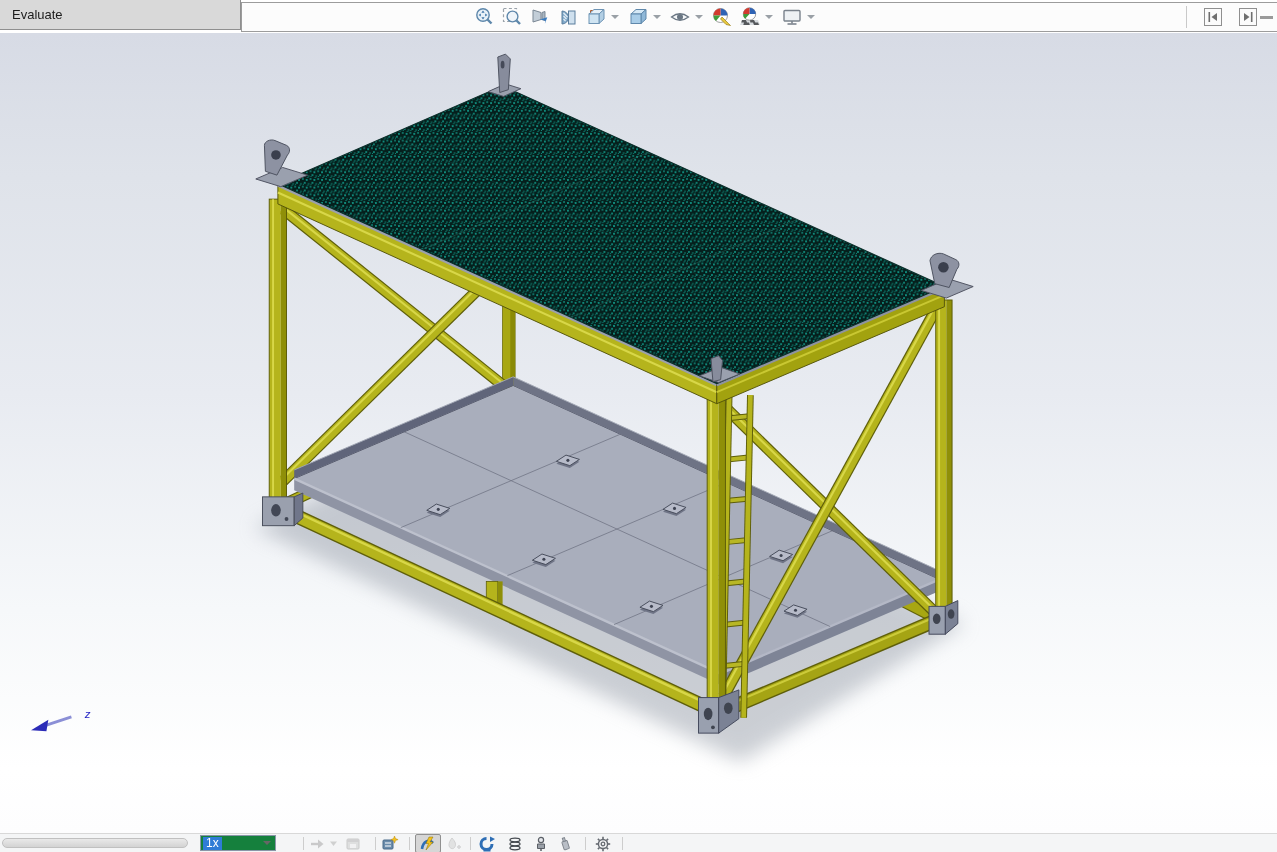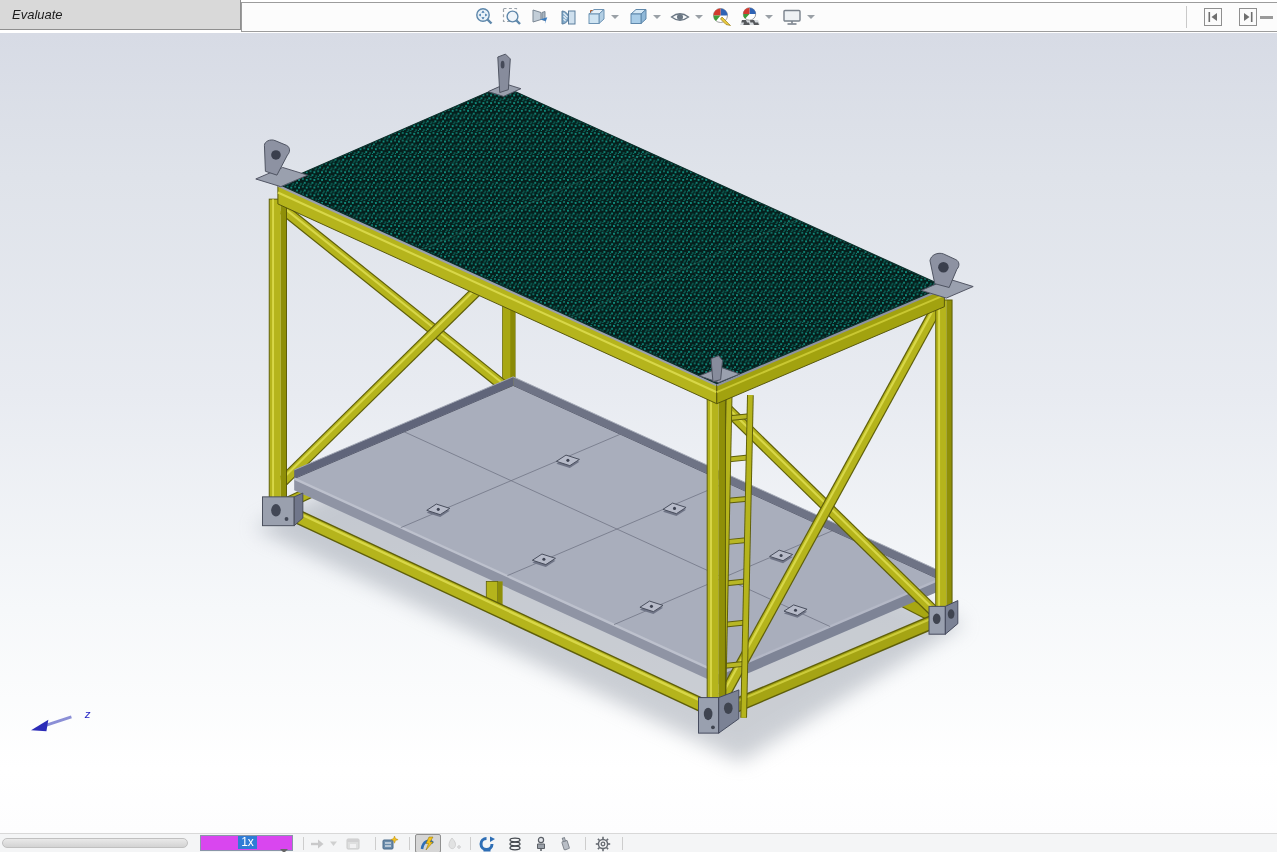--- a/index.html
+++ b/index.html
@@ -5,40 +5,40 @@
   :root{
     --yellow:#b5b41c; --yellow-dk:#8f8f08; --yellow-hl:#d8d748; --yellow-edge:#5c5c08;
     --steel:#9aa0ae; --steel-dk:#70768a; --floor:#a9aebc;
     --grate:#06231f; --grate-sp:#0e7368;
   }
   *{margin:0;padding:0;box-sizing:border-box;}
   html,body{width:1277px;height:852px;overflow:hidden;font-family:"Liberation Sans",sans-serif;background:#fff;}
   .stage{position:relative;width:1277px;height:852px;}
 
   
-  .topbar{position:absolute;left:0;top:0;width:1277px;height:33px;background:#fff;font-style:italic;}
+  .topbar{position:absolute;left:0;top:0;width:1277px;height:33px;background:#fff;}
   .tabstrip{position:absolute;left:0;top:0;width:241px;height:30px;background:#d9d9d9;border-bottom:1px solid #8f8f8f;border-right:1px solid #8f8f8f;display:flex;}
   .tab{height:100%;display:flex;align-items:center;justify-content:center;font-size:13px;color:#1c1c1c;padding:0 12px;border-right:1px solid #a8a8a8;cursor:default;white-space:nowrap;}
   .tab:last-child{border-right:none;}
   .cmdstrip{position:absolute;left:241px;top:2px;right:0;height:30px;background:#fcfcfc;border:1px solid #9c9c9c;border-right:none;display:flex;align-items:center;padding-left:228px;}
   .hicon{width:24px;height:24px;display:flex;align-items:center;justify-content:center;margin:0 2px;}
   .caret{width:0;height:0;border-left:4px solid transparent;border-right:4px solid transparent;border-top:4px solid #9aa0a6;margin:0 5px 0 1px;}
   .vdiv-strip{position:absolute;top:3px;bottom:3px;width:1px;background:#c9c9c9;}
   .panebtn{position:absolute;top:5px;width:18px;height:18px;border:1px solid #8f8f8f;background:#fbfbfb;display:flex;align-items:center;justify-content:center;}
   .dash{position:absolute;top:13px;width:13px;height:3px;background:#9a9a9a;}
 
   
   .viewport{position:absolute;left:0;top:33px;width:1277px;height:800px;
     background:linear-gradient(180deg,#d7dbe5 0%,#dfe3ea 18%,#e8ebf1 45%,#f6f8fa 72%,#ffffff 92%,#fdfdfe 100%);}
   .viewport svg{display:block;}
 
   
   .bottombar{position:absolute;left:0;top:833px;width:1277px;height:19px;background:#f4f5f6;border-top:1px solid #d8d8d8;}
   .slider{position:absolute;left:2px;top:4px;width:186px;height:10px;border-radius:5px;background:linear-gradient(180deg,#e9e9e9,#d3d3d3);border:1px solid #c0c0c0;}
-  .combo{position:absolute;left:200px;top:1px;width:93px;height:16px;background:#d946ef;border:1px solid #8a96a8;display:flex;align-items:center;font-size:12px;flex-direction:column;}
+  .combo{position:absolute;left:200px;top:1px;width:76px;height:16px;background:#15803d;border:1px solid #8a96a8;display:flex;align-items:center;font-size:12px;}
   .combo .sel{background:#2f7cd6;color:#fff;padding:0 3px;margin-left:2px;line-height:13px;}
   .combo .chev{margin-left:auto;margin-right:4px;width:0;height:0;border-left:4px solid transparent;border-right:4px solid transparent;border-top:4px solid #666;}
   .bdiv{position:absolute;top:3px;width:1px;height:13px;background:#cdcdcd;}
   .bicon{position:absolute;top:1px;width:18px;height:17px;display:flex;align-items:center;justify-content:center;}
   .bicon.disabled{opacity:.5;filter:grayscale(1);}
   .pressed{position:absolute;top:0;width:26px;height:19px;background:#d6d6d6;border:1px solid #909090;border-radius:2px;display:flex;align-items:center;justify-content:center;}
 </style>
 </head>
 <body>
 

